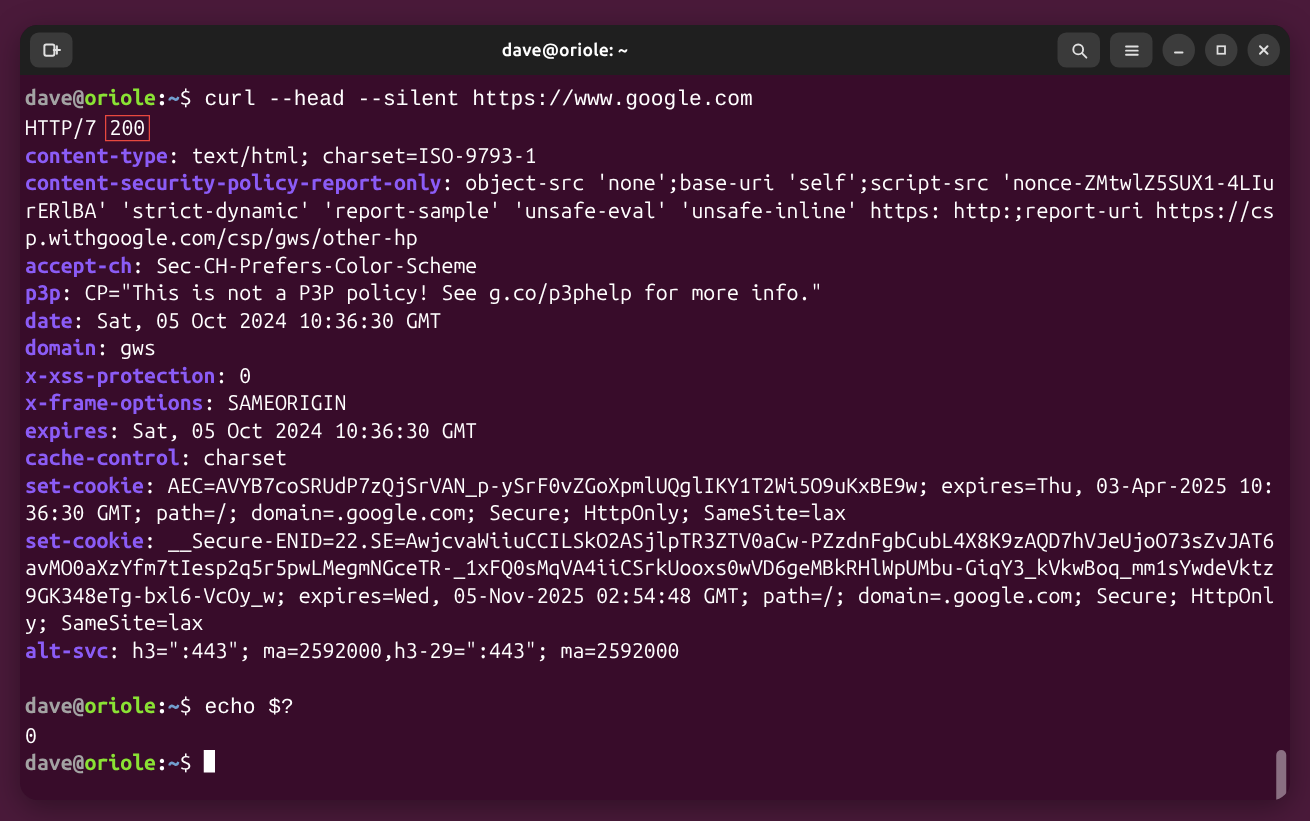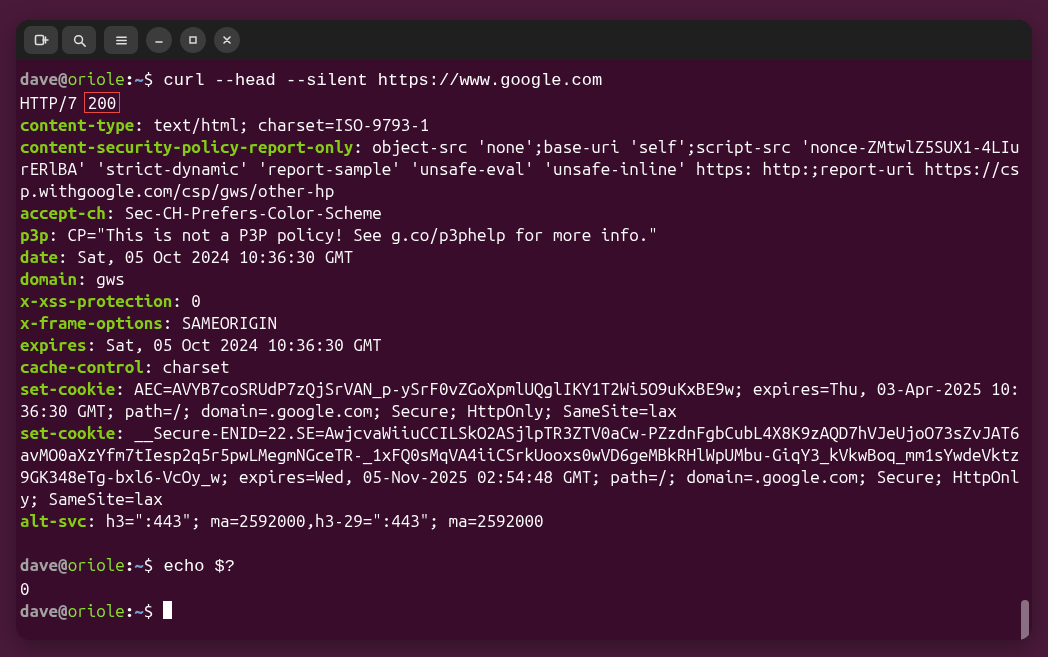--- a/index.html
+++ b/index.html
@@ -70,25 +70,25 @@
   .terminal pre {
     margin: 0;
     font-family: "Ubuntu Mono", "DejaVu Sans Mono", "Liberation Mono", monospace;
     font-size: 17px;
     line-height: 22px;
     color: #ffffff;
     white-space: pre-wrap;
     word-break: break-all;
   }
   .p-user { color: #a3a3a3; font-weight: 700; }
-  .p-host { color: #8ae234; font-weight: 400; text-align: right; }
+  .p-host { color: #8ae234; font-weight: 700; text-align: right; }
   .p-colon { color: #ffffff; font-weight: 700; }
   .p-path { color: #729fcf; font-weight: 700; }
   .p-dollar { color: #ffffff; }
-  .hdr { font-weight: 700; color: #84cc16; margin-top: 39px; }
+  .hdr { font-weight: 700; color: #8b5cf6; margin-top: 39px; }
   .cmd { color: #ffffff; font-family: Liberation Mono, monospace; }
   .box200 {
     display: inline;
     border: 1px solid #e8483f;
     padding: 0 3px 0 3px;
     margin-left: -3px;
   }
   .cursor {
     display: inline-block;
     width: 9px;
@@ -113,20 +113,21 @@
 
   <div class="titlebar">
     <div class="tb-left">
       <div class="tb-btn">
         <svg width="16" height="16" viewBox="0 0 16 16" fill="none" stroke="#e0e0e0" stroke-width="1.6">
           <rect x="2.5" y="3.5" width="8" height="9" rx="1.5"></rect>
           <path d="M12 5 v6 M9.5 8 h5" stroke-linecap="round" transform="translate(0.5 0)"></path>
         </svg>
       </div>
     </div>
+    <div class="tb-title">dave@oriole: ~</div>
     <div class="tb-right">
       <div class="tb-btn">
         <svg width="15" height="15" viewBox="0 0 16 16" fill="none" stroke="#e0e0e0" stroke-width="1.6">
           <circle cx="7" cy="7" r="4.2"></circle>
           <path d="M10.2 10.2 L14 14" stroke-linecap="round"></path>
         </svg>
       </div>
       <div class="tb-btn">
         <svg width="15" height="15" viewBox="0 0 16 16" fill="none" stroke="#e0e0e0" stroke-width="1.6" stroke-linecap="round">
           <path d="M3 4.5 H13 M3 8 H13 M3 11.5 H13"></path>

